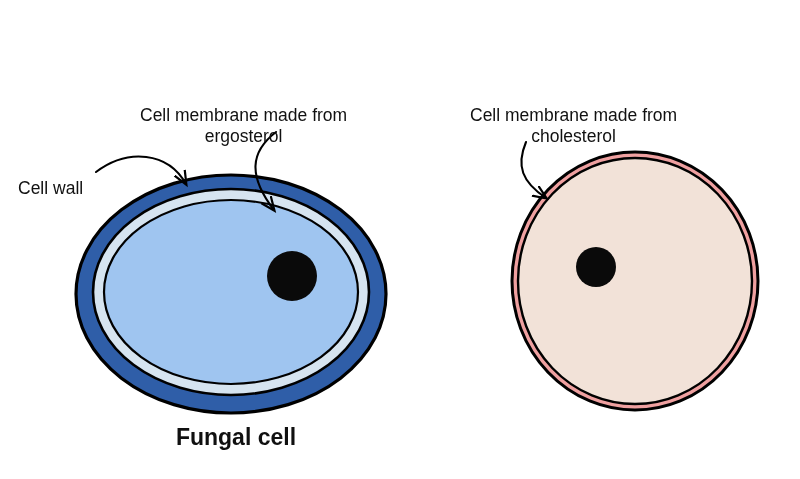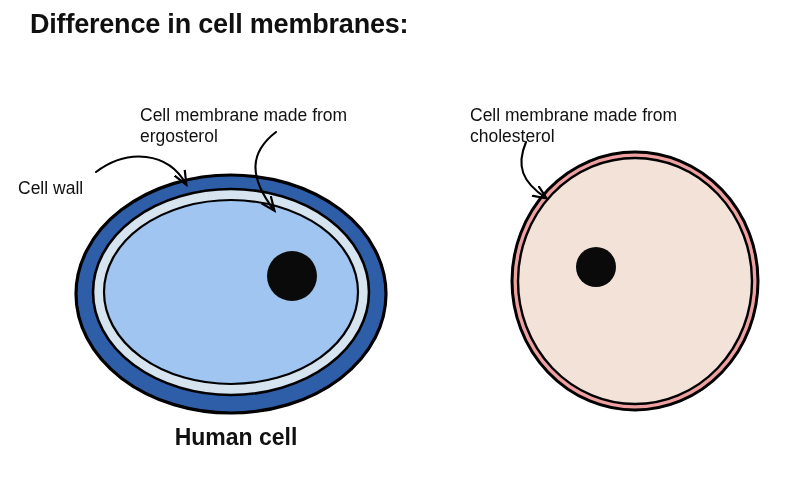--- a/index.html
+++ b/index.html
@@ -27,20 +27,21 @@
     letter-spacing: -0.2px;
   }
   #title .line { display: block; white-space: pre; }
 
   .anno {
     position: absolute;
     font-size: 17.5px;
     line-height: 1.22;
     color: #111111;
     white-space: pre-line;
+    text-align: center;
   }
   #anno-cell-wall  { left: 18px;  top: 178px; }
   #anno-ergosterol { left: 140px; top: 105px; }
   #anno-cholesterol{ left: 470px; top: 105px; }
 
   .caption {
     position: absolute;
     font-size: 23px;
     font-weight: bold;
     color: #101010;
@@ -83,27 +84,26 @@
     </g>
 
     <g fill="none" stroke="#000000" stroke-width="2.1" stroke-linecap="round">
       <path d="M 96,172 C 128,148 168,152 186,184" marker-end="url(#arrowhead)"></path>
       <path d="M 276,132 C 250,152 248,176 274,210" marker-end="url(#arrowhead)"></path>
       <path d="M 526,142 C 516,166 522,182 546,198" marker-end="url(#arrowhead)"></path>
     </g>
   </svg>
 
   <div id="title">
-    <span class="line">Difference in cell membranes:</span>
   </div>
 
   <div class="anno" id="anno-cell-wall">Cell wall</div>
 
   <div class="anno" id="anno-ergosterol">Cell membrane made from
 ergosterol</div>
 
   <div class="anno" id="anno-cholesterol">Cell membrane made from
 cholesterol</div>
 
-  <div class="caption" id="caption-fungal">Human cell</div>
+  <div class="caption" id="caption-fungal">Fungal cell</div>
 
 
 </div>
 
 </body></html>

